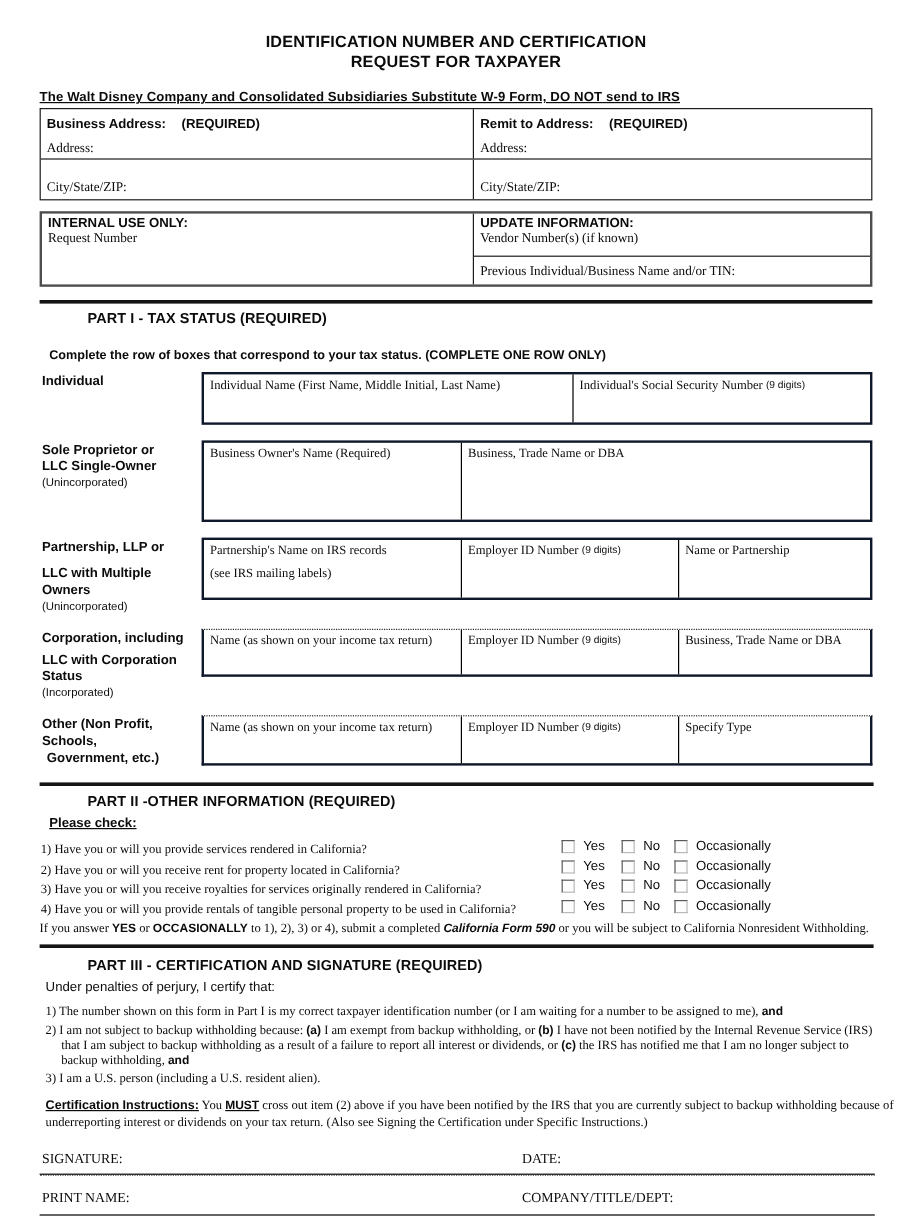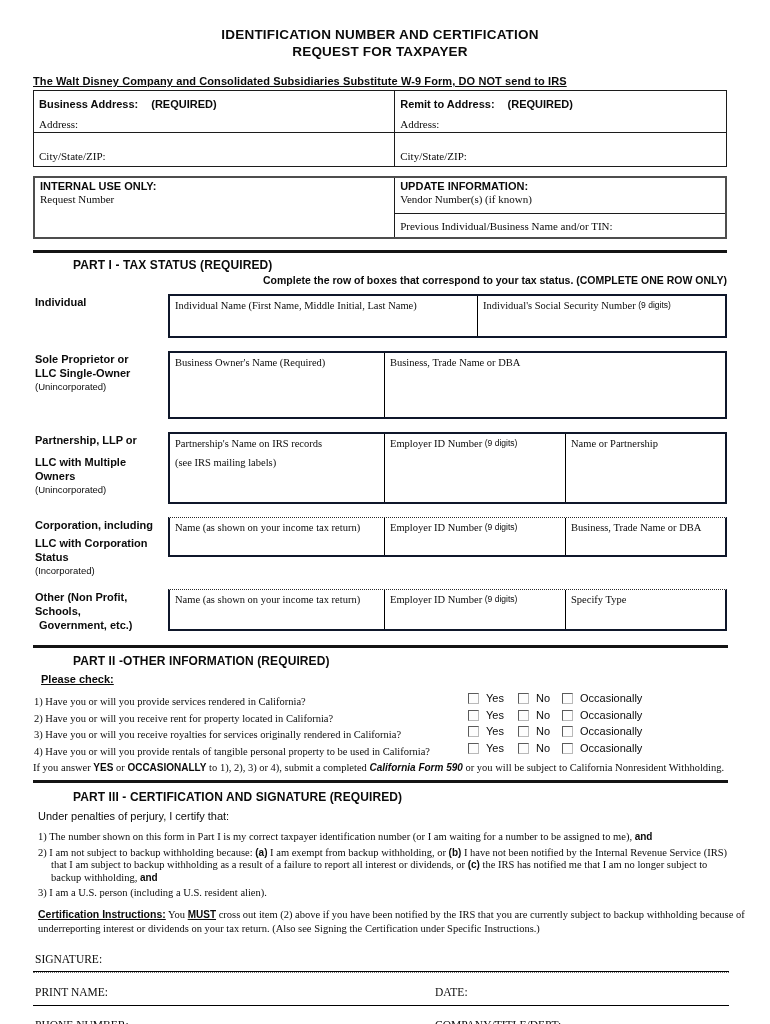--- a/index.html
+++ b/index.html
@@ -35,33 +35,33 @@
   .int-r2 { flex:1; padding:2px 6px 0 5px; }
   .i-head { font:bold 11px "Liberation Sans",sans-serif; }
   .i-lbl  { font:11px "Liberation Serif",serif; line-height:14px; }
 
   
   .rule  { height:3px; background:#141414; width:694px; }
   .rule-w { width:695px; }
 
   
   .part-head { font:bold 12px "Liberation Sans",sans-serif; padding-left:8px; letter-spacing:.1px;margin-left:32px; }
-  .part-sub  { font:bold 10.5px "Liberation Sans",sans-serif; padding-left:8px; margin-top:2px;text-align:right; }
+  .part-sub  { font:bold 10.5px "Liberation Sans",sans-serif; padding-left:8px; margin-top:18px; }
 
   
   .p1-rows { margin-top:8px; }
   .p1-row { display:flex; margin-bottom:13px; }
   .p1-lab { width:135px; padding:1px 4px 0 2px; }
   .p1-l1, .p1-l2 { font:bold 11px "Liberation Sans",sans-serif; line-height:14px; }
   .p1-l2.sp8 { margin-top:8px; }
   .p1-l2.sp4 { margin-top:4px; }
   .p1-note { font:9.5px "Liberation Sans",sans-serif; margin-top:1px; }
   .p1-cells { flex:1; display:flex; border:2px solid #0f172a; }
   .p1-cells.dot { border-top:1px dotted #2a2a2a; }
-  .h1 { height:44px; } .h2 { height:68px; } .h3 { height:72px; } .h4 { height:40px; } .h5 { height:42px; }
+  .h1 { height:44px; } .h2 { height:68px; } .h3 { height:52px; } .h4 { height:40px; } .h5 { height:42px; }
   .cell { padding:3px 5px; font:10.5px "Liberation Serif",serif; line-height:13px; }
   .cb-l { border-left:1px solid #000; }
   .w1a { width:307px; } .w1b { flex:1; }
   .wa { width:214px; } .wb { width:181px; } .wc { flex:1; }
   .sup9 { font:8.5px "Liberation Sans",sans-serif; position:relative; top:-1.5px; }
   .cell .line2 { display:block; margin-top:6px; }
   .cell .line2-far { display:block; margin-top:19px; }
 
   
   .p2-check { font:bold 11px "Liberation Sans",sans-serif; text-decoration:underline; padding-left:8px; margin-top:5px; }
@@ -83,21 +83,21 @@
   .p3-items { margin-top:9px; padding-left:5px; }
   .p3-item { font:10.5px "Liberation Serif",serif; line-height:12.5px; margin-bottom:3px; padding-left:13px; text-indent:-13px; width:690px; }
   .p3-item .b { font:bold 10px "Liberation Sans",sans-serif; }
   .cert { margin-top:8px; padding-left:5px; font:10.5px "Liberation Serif",serif; line-height:14.5px; width:727px; }
   .cert-label { font:bold 10.5px "Liberation Sans",sans-serif; text-decoration:underline; }
   .must { font:bold 10px "Liberation Sans",sans-serif; text-decoration:underline; }
 
   
   .sig-row { position:relative; height:14px; margin-top:13px; }
   .sig-l { position:absolute; left:2px;  font:11.5px "Liberation Serif",serif; }
-  .sig-r { position:absolute; left:402px; font:11.5px "Liberation Serif",serif;margin-top:33px; }
+  .sig-r { position:absolute; left:402px; font:11.5px "Liberation Serif",serif; }
   .line-dbl { margin-top:4px; width:696px; height:2px; border-top:1px solid #000; border-bottom:1px dotted #707070; }
   .line-one { margin-top:5px; width:696px; height:0; border-top:1px solid #000; }
 </style>
 </head>
 <body>
 
 <div class="page">
 
   <div class="title">
     <div>IDENTIFICATION NUMBER AND CERTIFICATION</div>

